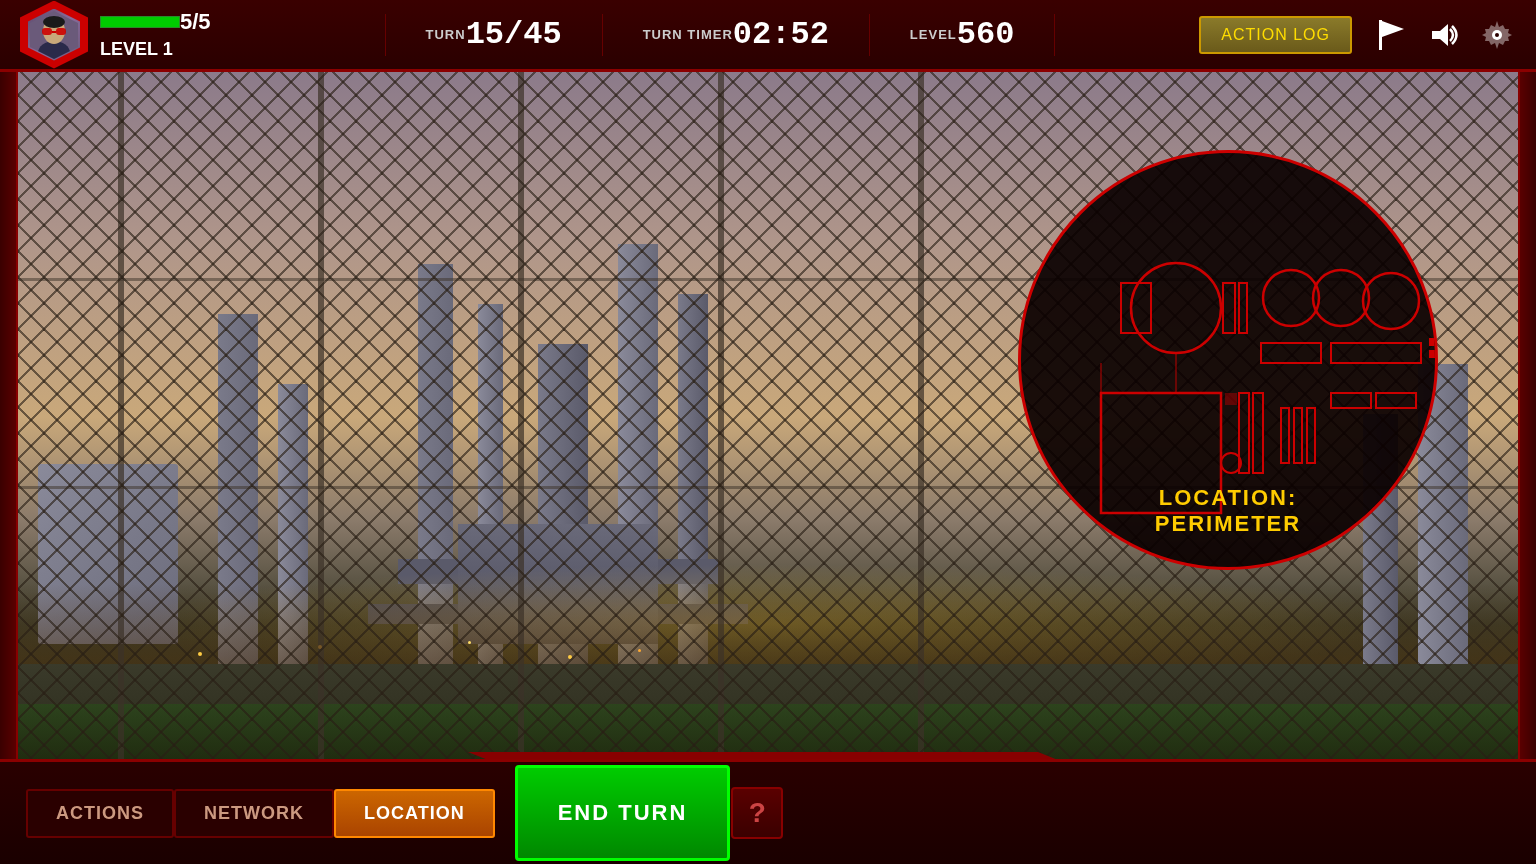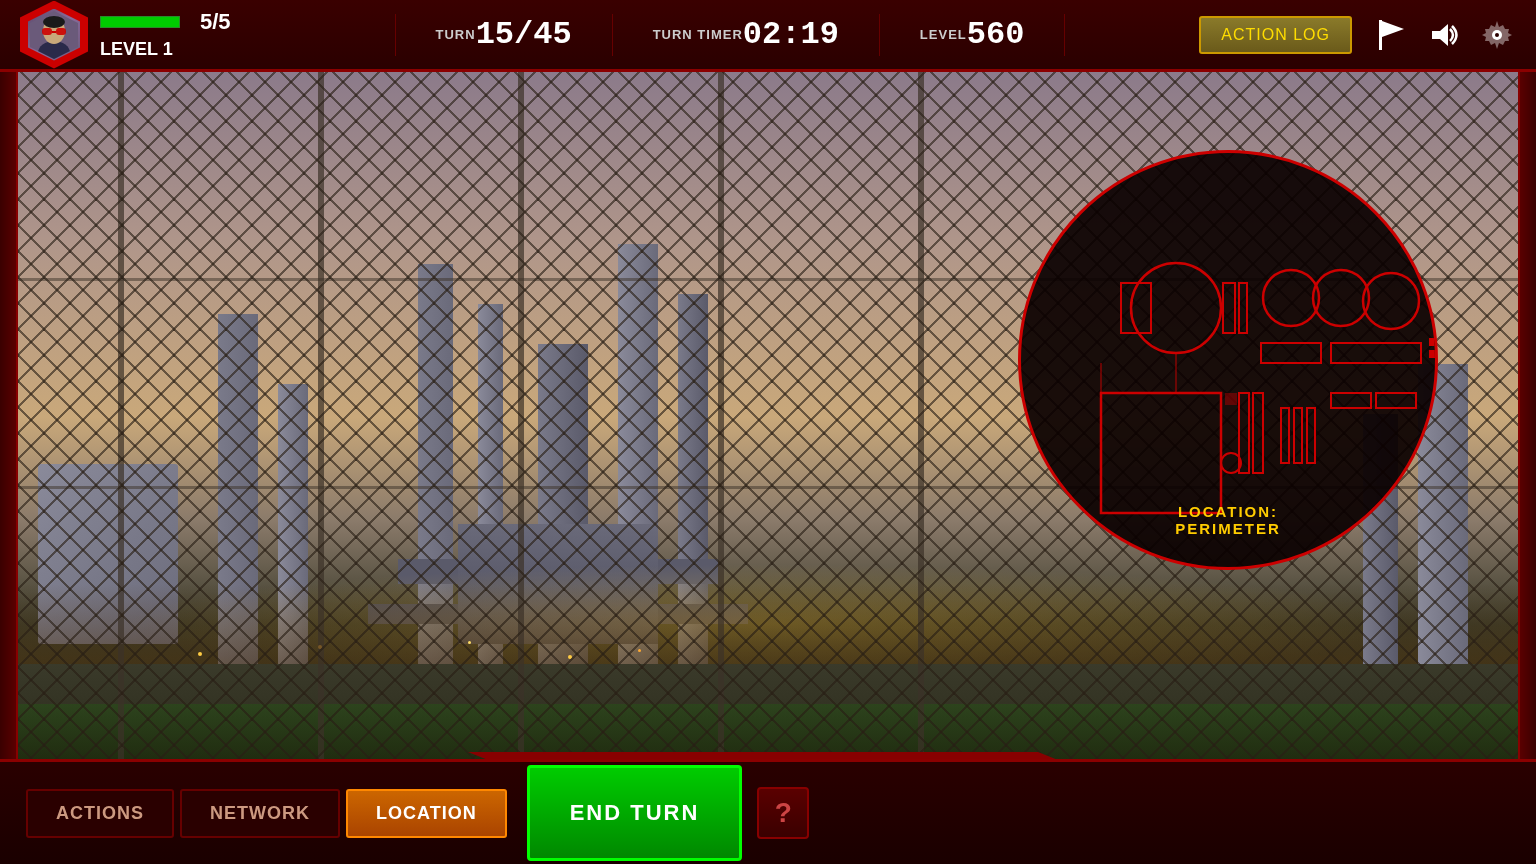--- a/index.html
+++ b/index.html
@@ -100,21 +100,21 @@
 
     #agent-stats {
       display: flex;
       flex-direction: column;
       gap: 4px;
     }
 
     #agent-hp {
       display: flex;
       align-items: center;
-      gap: 20px;
+      gap: 0;
       color: white;
       font-size: 22px;
       font-weight: bold;
     }
 
     #hp-bar {
       width: 80px;
       height: 12px;
       background: #1a4a1a;
       border: 1px solid #2a8a2a;
@@ -212,21 +212,20 @@
       background: linear-gradient(180deg, #2a0000 0%, #1a0000 100%);
       border-top: 3px solid #8b0000;
       display: flex;
       align-items: center;
       padding: 0 20px;
       z-index: 10;
     }
 
     #bottom-tabs {
       display: flex;
-      gap: 6px;
       margin-right: 20px;
       padding-left: 6px;
     }
 
     .bottom-tab {
       padding: 12px 28px;
       font-size: 18px;
       font-weight: bold;
       border: 2px solid #660000;
       background: #2a0000;
@@ -264,21 +263,21 @@
     #end-turn-btn {
       background: linear-gradient(180deg, #00cc00 0%, #008800 100%);
       border: 3px solid #00ff00;
       color: white;
       padding: 32px 40px;
       font-size: 22px;
       font-weight: bold;
       cursor: pointer;
       letter-spacing: 2px;
       border-radius: 4px;
-      margin-right: 15px;
+      margin-right: 1px;
     }
 
     #help-btn {
       width: 52px;
       height: 52px;
       background: linear-gradient(180deg, #5a0000 0%, #3a0000 100%);
       border: 2px solid #880000;
       color: #cc4444;
       font-size: 28px;
       font-weight: bold;
@@ -341,21 +340,21 @@
       position: absolute;
       bottom: 30px;
       left: 50%;
       transform: translateX(-50%);
       text-align: center;
       z-index: 9;
     }
 
     #map-location-name {
       color: #ffcc00;
-      font-size: 15px;
+      font-size: 22px;
       font-weight: bold;
       letter-spacing: 2px;
       text-align: center;
     }
 
     .refinery-glow {
       position: absolute;
       bottom: 80px;
       left: 100px;
       right: 100px;
@@ -418,21 +417,21 @@
       </div>
     </div>
 
     <div id="center-stats">
       <div class="stat-box">
         <span class="stat-label">TURN</span>
         <span class="stat-value">15/45</span>
       </div>
       <div class="stat-box">
         <span class="stat-label">TURN TIMER</span>
-        <span class="stat-value">02:19</span>
+        <span class="stat-value">02:52</span>
       </div>
       <div class="stat-box">
         <span class="stat-label">LEVEL</span>
         <span class="stat-value">560</span>
       </div>
     </div>
 
     <button id="action-log-btn">ACTION LOG</button>
 
     <div id="top-right-icons">

